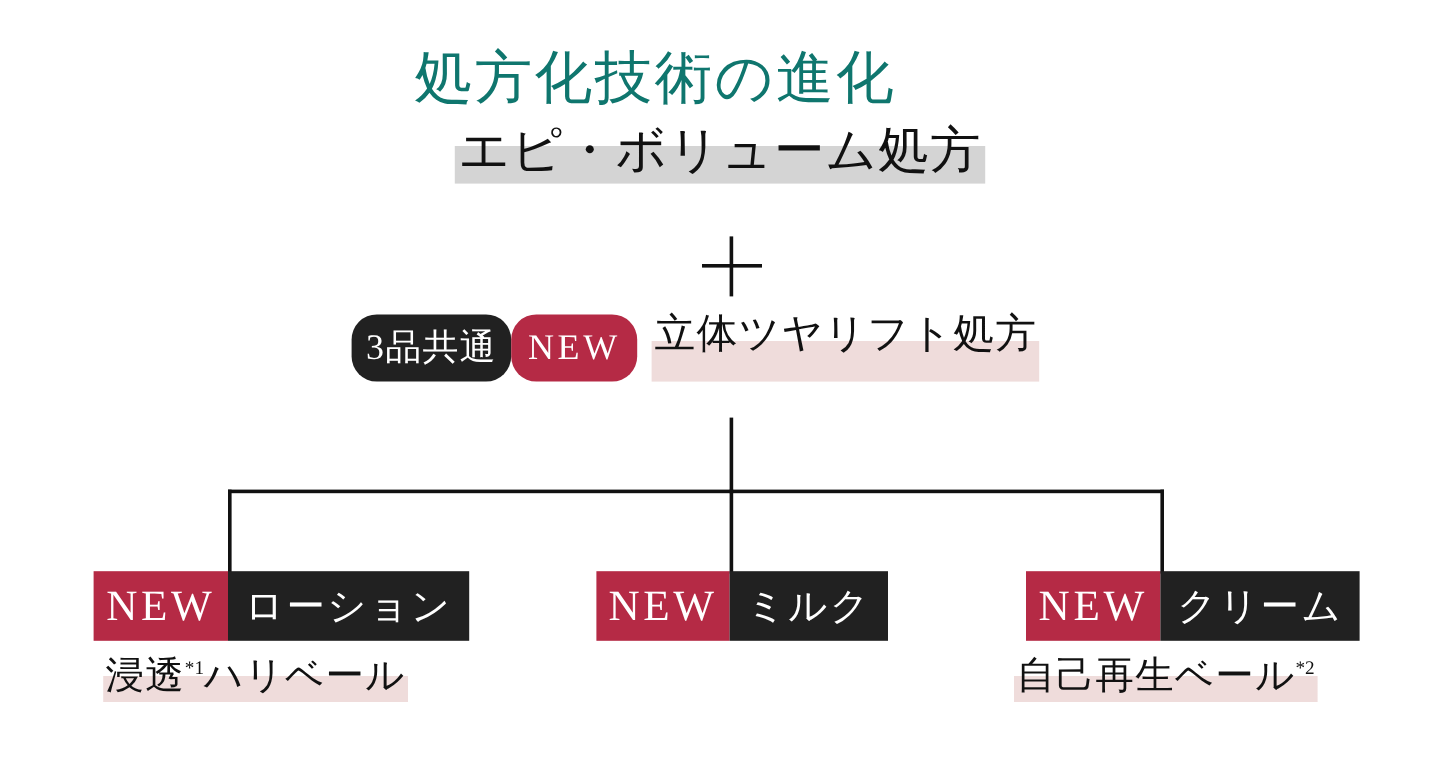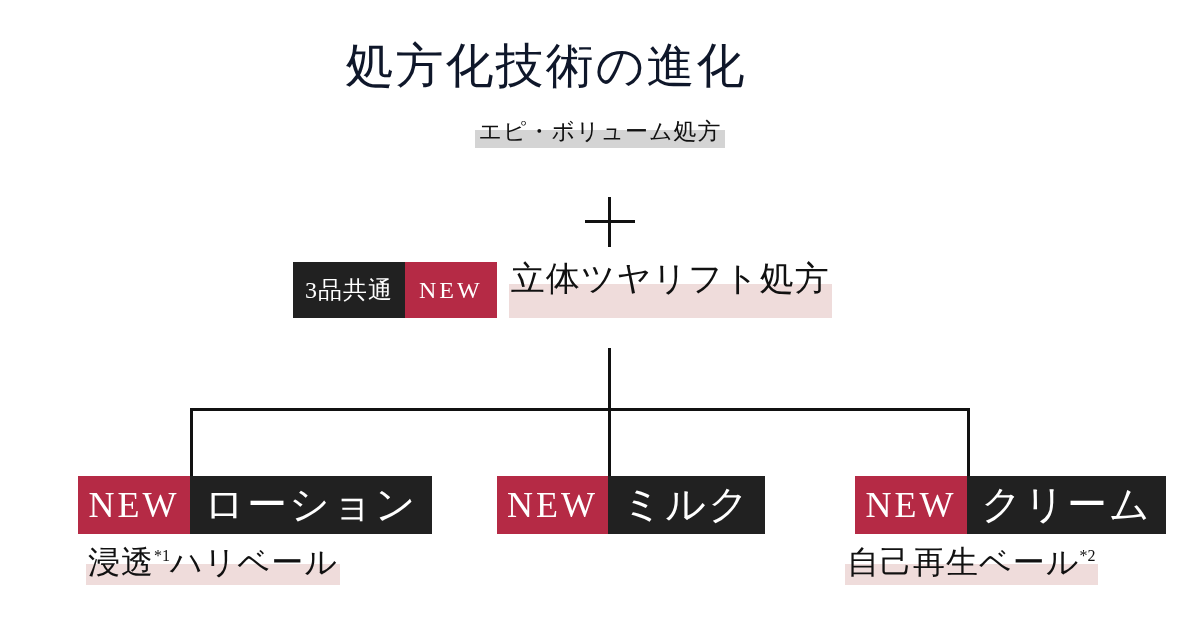--- a/index.html
+++ b/index.html
@@ -21,31 +21,31 @@
 
   
   .title {
     position: absolute;
     left: 0;
     top: 42px;
     width: 1092px;
     text-align: center;
     font-size: 48px;
     line-height: 1;
-    color: #0f172a;
+    color: #0f766e;
     letter-spacing: 2px;
     white-space: nowrap;
   }
   .subtitle {
     position: absolute;
     left: 0;
-    top: 120px;
+    top: 105px;
     width: 1200px;
     text-align: center;
-    font-size: 23px;
+    font-size: 42px;
     line-height: 1;
     white-space: nowrap;
   }
   .subtitle .hl {
     color: #111111;
     letter-spacing: 1px;
     background-image: linear-gradient(to top, #d4d4d4 0, #d4d4d4 62%, rgba(255,255,255,0) 62%);
     padding: 0 3px 4px 3px;
   }
 
@@ -82,23 +82,24 @@
     height: 56px;
     display: flex;
     align-items: stretch;
     white-space: nowrap;
   }
   .chip {
     display: flex;
     align-items: center;
     justify-content: center;
     color: #ffffff;
-    font-size: 24px;
-    line-height: 1;
-    letter-spacing: 1px;
+    font-size: 30px;
+    line-height: 1;
+    letter-spacing: 1px;
+    border-radius: 21px;
   }
   .chip-dark { background: #212121; padding: 0 12px; }
   .chip-new  { background: #b52a45; padding: 0 14px; font-family: "Liberation Serif", serif; letter-spacing: 3px; }
   .mid-tail {
     display: flex;
     margin-left: 12px;
     font-size: 34px;
     line-height: 1;
     color: #111111;
     letter-spacing: 1px;
@@ -140,21 +141,21 @@
     line-height: 1;
     letter-spacing: 3px;
     padding: 0 14px;
   }
   .badge .bname {
     display: flex;
     align-items: center;
     justify-content: center;
     background: #212121;
     color: #ffffff;
-    font-size: 40px;
+    font-size: 32px;
     line-height: 1;
     letter-spacing: 2px;
     padding: 0 14px;
   }
   .caption {
     margin-top: 12px;
     font-size: 32px;
     line-height: 1;
     color: #111111;
     letter-spacing: 1px;

